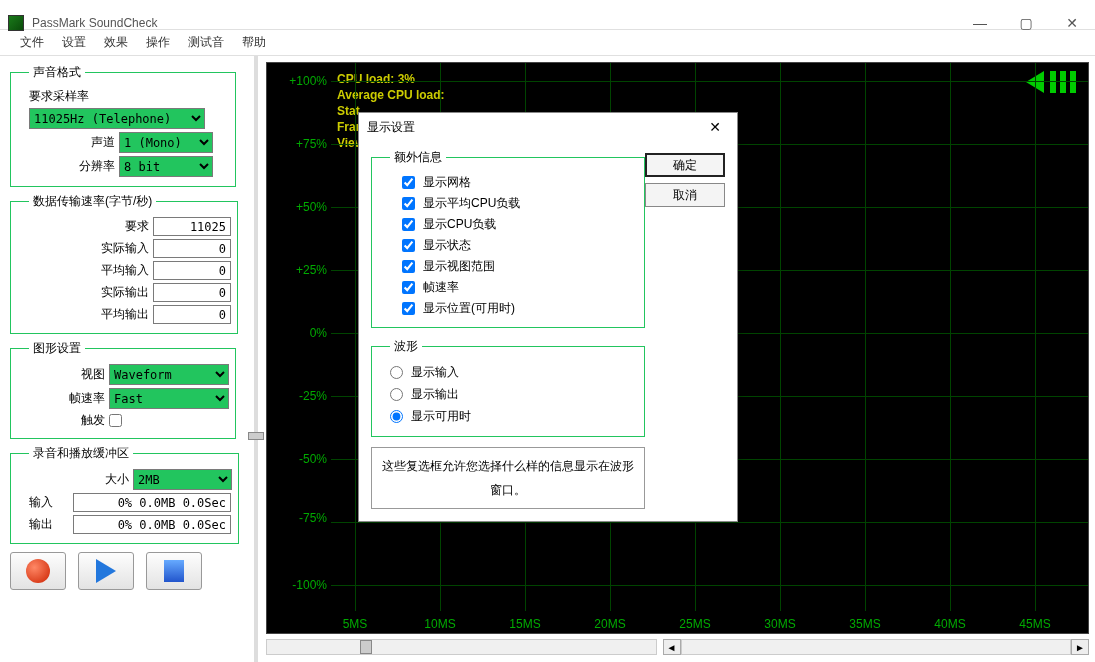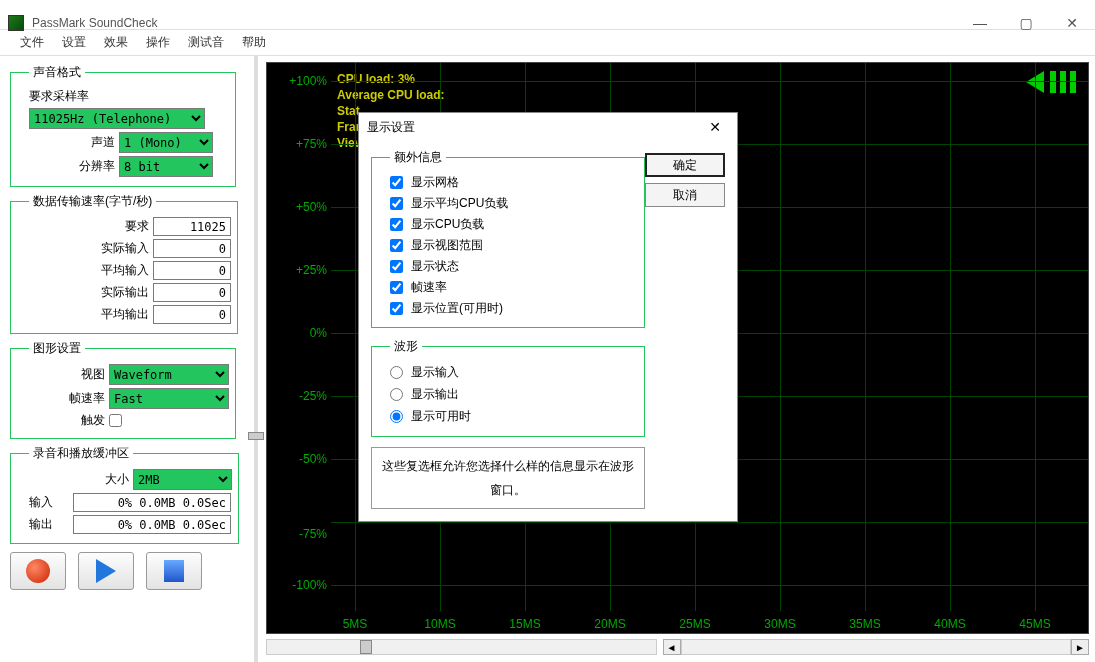--- a/index.html
+++ b/index.html
@@ -56,21 +56,21 @@
 
 
 .modal { position: absolute; left: 358px; top: 112px; width: 380px; background: #fff; border: 1px solid #888; box-shadow: 2px 2px 8px rgba(0,0,0,0.3); }
 .modal .mtitle { height: 28px; display: flex; align-items: center; padding: 0 8px; }
 .modal .mtitle span { flex: 1; font-size: 12px; }
 .modal .mtitle .close { width: 28px; text-align: center; font-size: 14px; }
 .modal .mbody { padding: 8px 12px 12px 12px; display: flex; }
 .modal .leftcol { flex: 1; }
 .modal .rightcol { width: 80px; display: flex; flex-direction: column; gap: 6px; padding-top: 4px; }
 .modal fieldset { margin-bottom: 10px; }
-.modal .chkrow { display: flex; align-items: center; margin: 4px 0; }
+.modal .chkrow { display: flex; align-items: center; margin: 4px 12px; }
 .modal .chkrow input { margin-right: 8px; }
 .modal .radiorow { display: flex; align-items: center; margin: 5px 0; }
 .modal .radiorow input { margin-right: 8px; }
 .dlgbtn { height: 24px; border: 1px solid #888; background: #f4f4f4; font-size: 12px; }
 .dlgbtn.default { border: 2px solid #222; }
 .helptext { border: 1px solid #999; padding: 6px; text-align: center; font-size: 12px; line-height: 24px; }
 </style>
 </head>
 <body>
 
@@ -218,21 +218,21 @@
         <div class="ylab" style="top: 144px;">+50%</div>
         <div class="gridh" style="top: 207px;"></div>
         <div class="ylab" style="top: 207px;">+25%</div>
         <div class="gridh" style="top: 270px;"></div>
         <div class="ylab" style="top: 270px;">0%</div>
         <div class="gridh" style="top: 333px;"></div>
         <div class="ylab" style="top: 333px;">-25%</div>
         <div class="gridh" style="top: 396px;"></div>
         <div class="ylab" style="top: 396px;">-50%</div>
         <div class="gridh" style="top: 459px;"></div>
-        <div class="ylab" style="top: 471px;">-75%</div>
+        <div class="ylab" style="top: 455px;">-75%</div>
         <div class="gridh" style="top: 522px;"></div>
         <div class="ylab" style="top: 522px;">-100%</div>
         <div class="gridv" style="left: 88px;"></div>
         <div class="xlab" style="left: 88px;">5MS</div>
         <div class="gridv" style="left: 173px;"></div>
         <div class="xlab" style="left: 173px;">10MS</div>
         <div class="gridv" style="left: 258px;"></div>
         <div class="xlab" style="left: 258px;">15MS</div>
         <div class="gridv" style="left: 343px;"></div>
         <div class="xlab" style="left: 343px;">20MS</div>
@@ -275,25 +275,25 @@
         <div class="chkrow">
             <input type="checkbox" checked="" style="">
             <span>显示平均CPU负载</span>
           </div>
         <div class="chkrow">
             <input type="checkbox" checked="" style="">
             <span>显示CPU负载</span>
           </div>
         <div class="chkrow">
             <input type="checkbox" checked="" style="">
+            <span>显示状态</span>
+          </div>
+        <div class="chkrow">
+            <input type="checkbox" checked="" style="">
             <span>显示视图范围</span>
-          </div>
-        <div class="chkrow">
-            <input type="checkbox" checked="" style="">
-            <span>显示状态</span>
           </div>
         <div class="chkrow">
             <input type="checkbox" checked="" style="">
             <span>帧速率</span>
           </div>
         <div class="chkrow">
             <input type="checkbox" checked="" style="">
             <span>显示位置(可用时)</span>
           </div>
       </fieldset>

